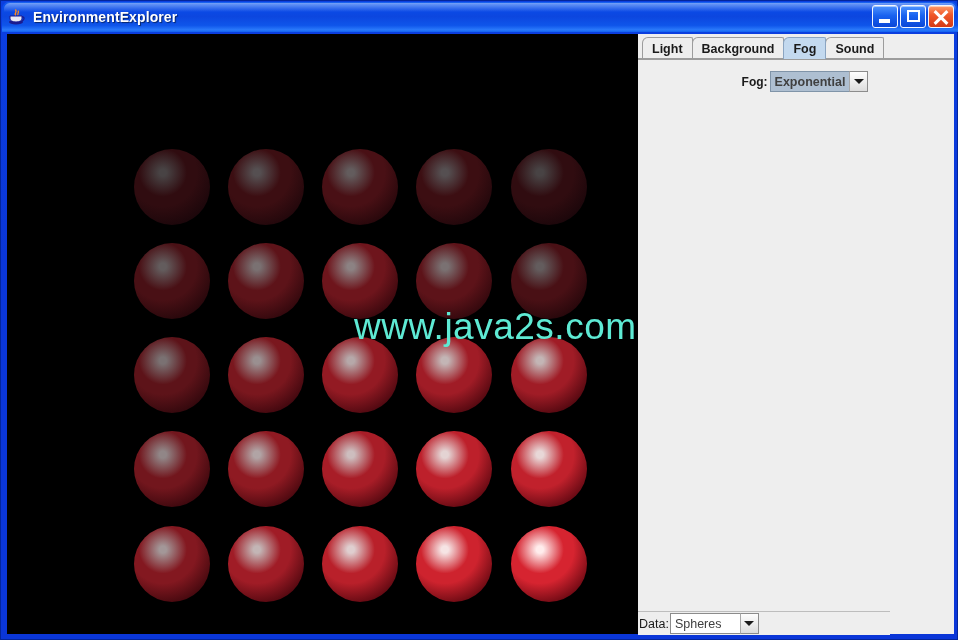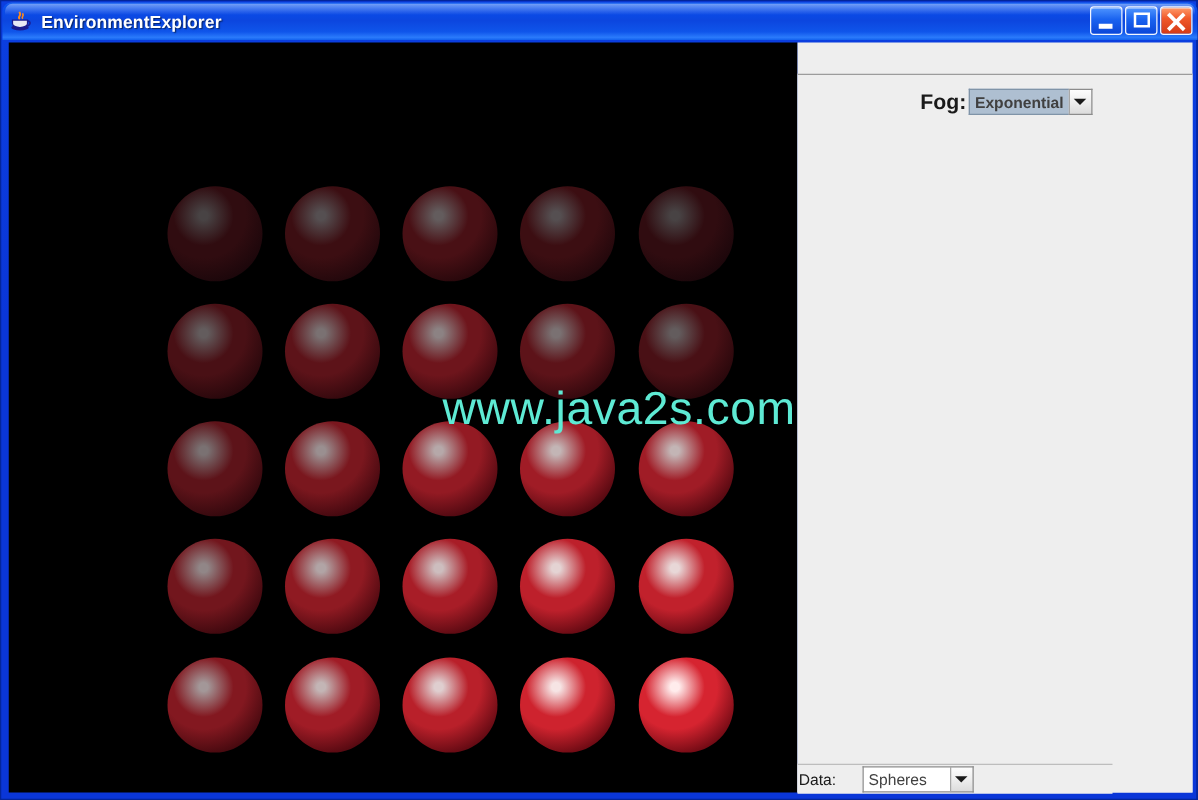--- a/index.html
+++ b/index.html
@@ -181,21 +181,21 @@
   }
 
   #fog-row {
     position: absolute;
     left: 0; right: 0; top: 11px;
     display: flex;
     justify-content: center;
     align-items: center;
   }
   .field-label {
-    font-size: 17px;
+    font-size: 12px;
     font-weight: bold;
     color: #1a1a1a;
     margin-right: 2px;
     padding-left: 18px;
   }
 
   
   .combo {
     display: flex;
     align-items: stretch;
@@ -240,21 +240,20 @@
 
   
   #bottombar {
     position: absolute;
     left: 637px; top: 610px;
     width: 252px; height: 24px;
     background: #eeeeee;
     display: flex;
     align-items: center;
     border-top: 1px solid #bdbdbd;
-    gap: 20px;
   }
   #data-label {
     font-size: 12.5px;
     color: #1a1a1a;
     margin-left: 1px;
     margin-right: 1px;
     white-space: nowrap;
   }
   #snap-button {
     position: absolute;
@@ -328,20 +327,34 @@
         <div class="sphere" style="left: 221px; top: 492px; width: 76px; height: 76px; background: radial-gradient(circle at 38% 31%, rgb(195, 181, 181) 0%, rgb(195, 181, 181) 5%, rgb(160, 28, 38) 34%, rgb(160, 28, 38) 48%, rgb(90, 10, 18) 76%, rgb(26, 6, 10) 100%);"></div>
         <div class="sphere" style="left: 315px; top: 492px; width: 76px; height: 76px; background: radial-gradient(circle at 38% 31%, rgb(223, 206, 207) 0%, rgb(223, 206, 207) 5%, rgb(185, 32, 42) 34%, rgb(185, 32, 42) 48%, rgb(104, 11, 20) 76%, rgb(30, 6, 11) 100%);"></div>
         <div class="sphere" style="left: 409px; top: 492px; width: 76px; height: 76px; background: radial-gradient(circle at 38% 31%, rgb(246, 228, 228) 0%, rgb(246, 228, 228) 5%, rgb(206, 35, 46) 34%, rgb(206, 35, 46) 48%, rgb(115, 12, 21) 76%, rgb(34, 6, 11) 100%);"></div>
         <div class="sphere" style="left: 504px; top: 492px; width: 76px; height: 76px; background: radial-gradient(circle at 38% 31%, rgb(255, 236, 236) 0%, rgb(255, 236, 236) 5%, rgb(214, 36, 48) 34%, rgb(214, 36, 48) 48%, rgb(120, 12, 22) 76%, rgb(36, 6, 11) 100%);"></div>
       </div>
     <div id="watermark">www.java2s.com</div>
   </div>
 
   <div id="rightpanel">
 
+    <div id="tabstrip">
+        <div class="tab">
+          <span>Light</span>
+        </div>
+        <div class="tab">
+          <span>Background</span>
+        </div>
+        <div class="tab selected">
+          <span>Fog</span>
+        </div>
+        <div class="tab">
+          <span>Sound</span>
+        </div>
+      </div>
 
     <div id="tabcontent">
       <div id="fog-row">
         <span class="field-label">Fog:</span>
         <div class="combo">
           <div class="combo-value">Exponential</div>
           <div class="combo-arrow">
             <span class="arrow-tri"></span>
           </div>
         </div>

